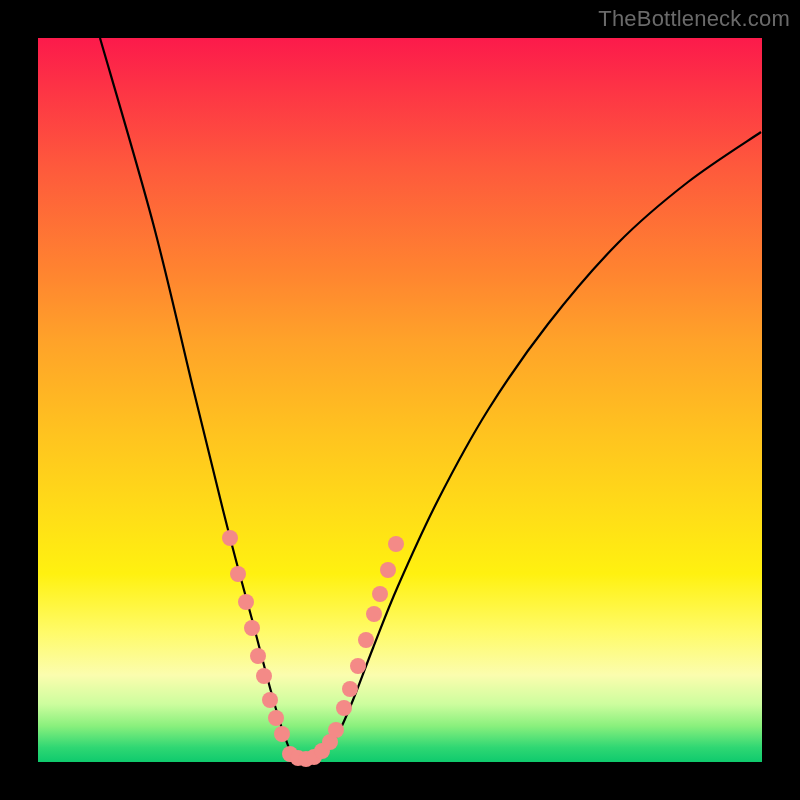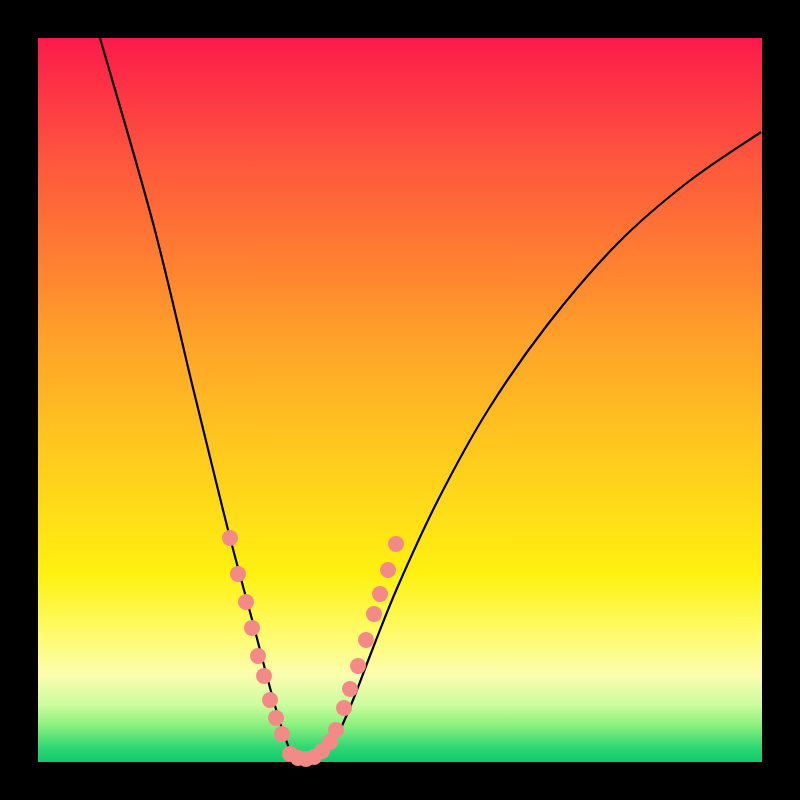--- a/index.html
+++ b/index.html
@@ -94,13 +94,14 @@
       <g id="dots-bot">
           <circle cx="252" cy="716" r="8" fill="#f48a87" stroke="#e36f6c" stroke-width="0"></circle>
           <circle cx="260" cy="720" r="8" fill="#f48a87" stroke="#e36f6c" stroke-width="0"></circle>
           <circle cx="268" cy="721" r="8" fill="#f48a87" stroke="#e36f6c" stroke-width="0"></circle>
           <circle cx="276" cy="719" r="8" fill="#f48a87" stroke="#e36f6c" stroke-width="0"></circle>
           <circle cx="284" cy="713" r="8" fill="#f48a87" stroke="#e36f6c" stroke-width="0"></circle>
           <circle cx="292" cy="704" r="8" fill="#f48a87" stroke="#e36f6c" stroke-width="0"></circle>
         </g>
     </svg>
   </div>
+  <div class="watermark">TheBottleneck.com</div>
 </div>
 
 </body></html>

